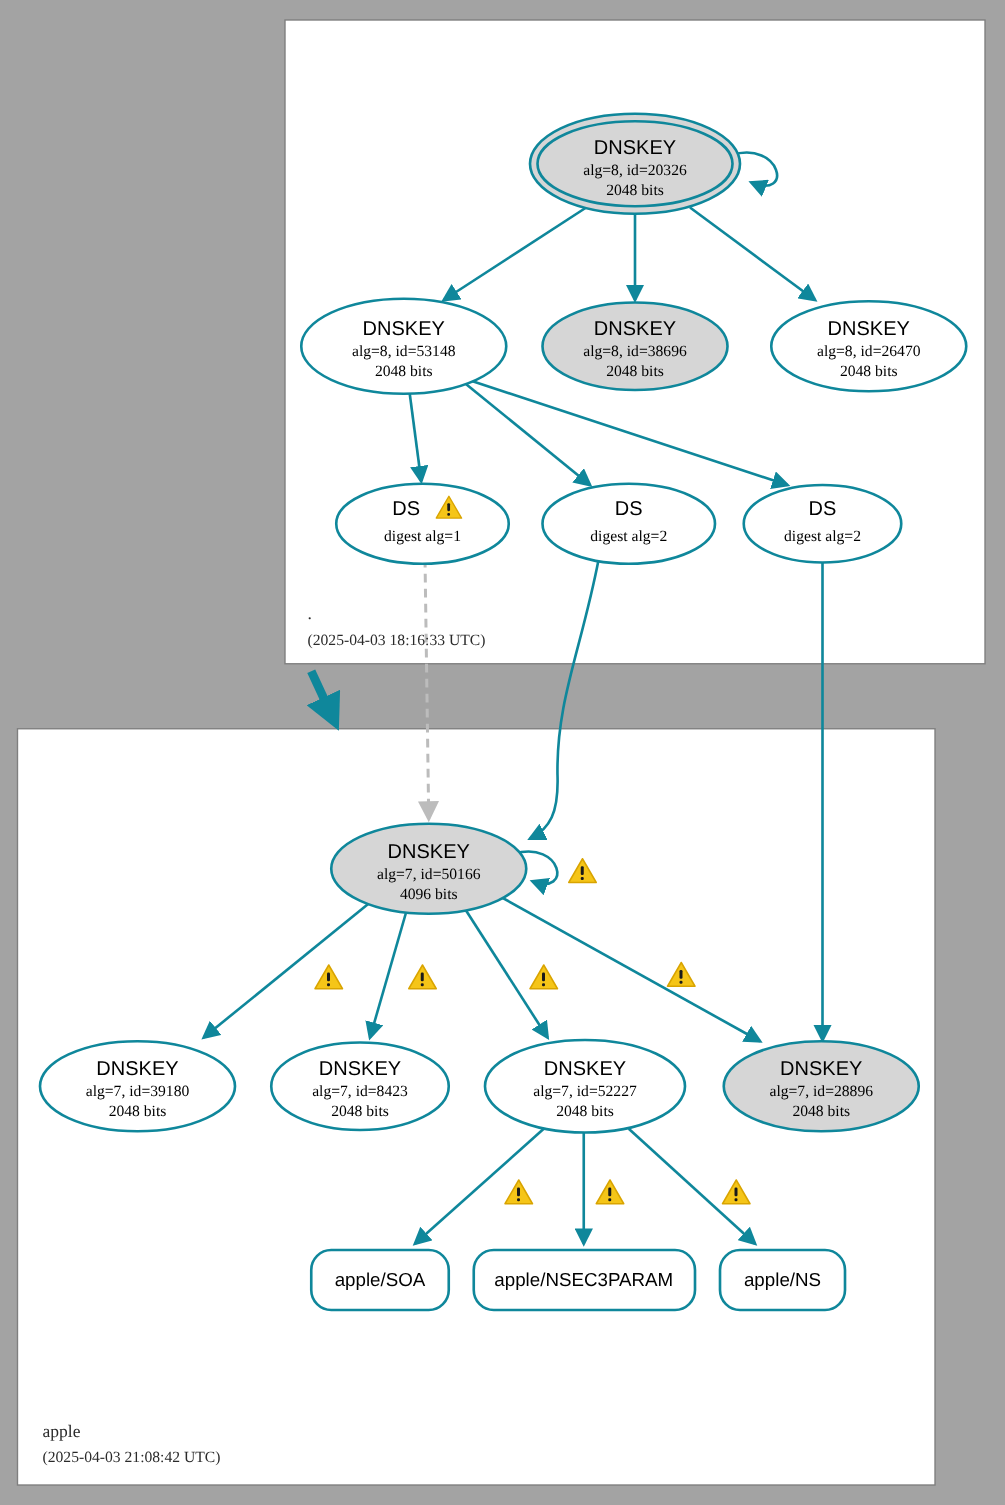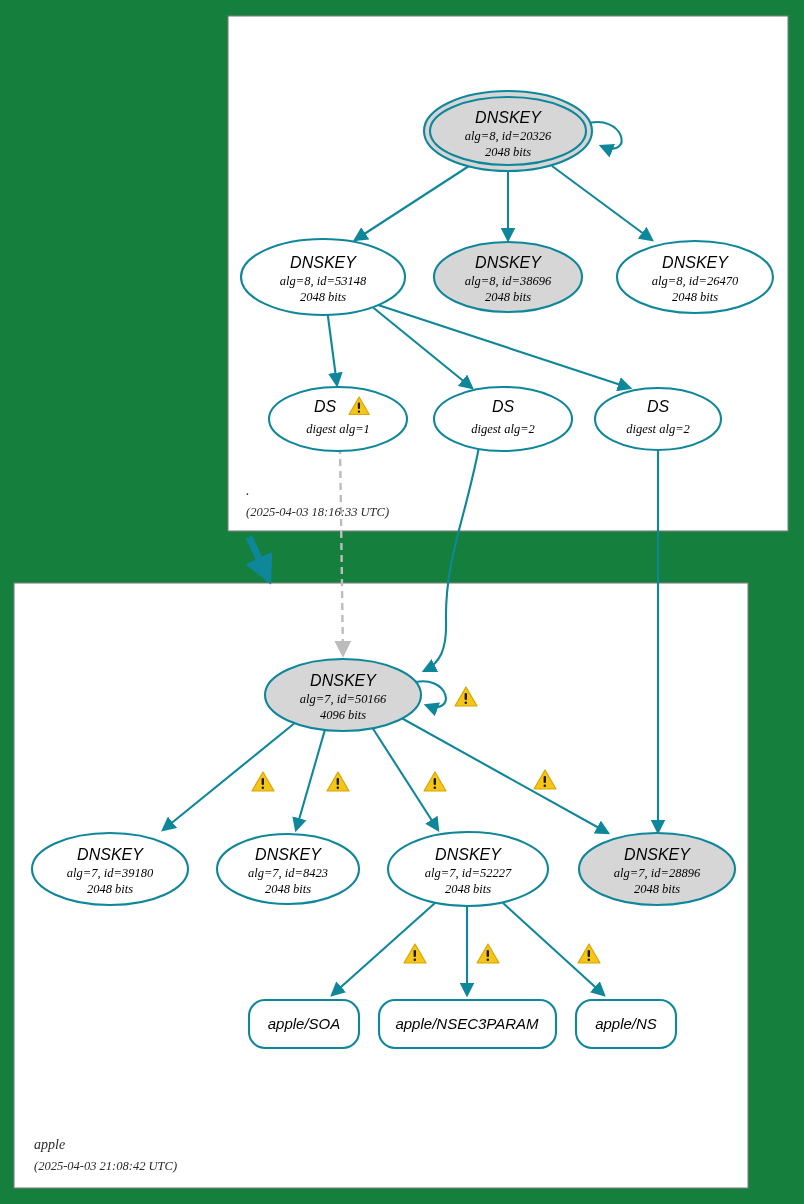--- a/index.html
+++ b/index.html
@@ -9,22 +9,21 @@
     background: #ffffff;
   }
   body {
     font-family: "Liberation Sans", sans-serif;
   }
   #canvas {
     position: relative;
     width: 804px;
     height: 1204px;
     overflow: hidden;
-    background: #15803d;
-    font-style: italic;
+    background: #a3a3a3;
   }
   svg.layer {
     position: absolute;
     top: 0;
     left: 0;
     width: 804px;
     height: 1204px;
   }
   .zone-box {
     fill: #ffffff;

